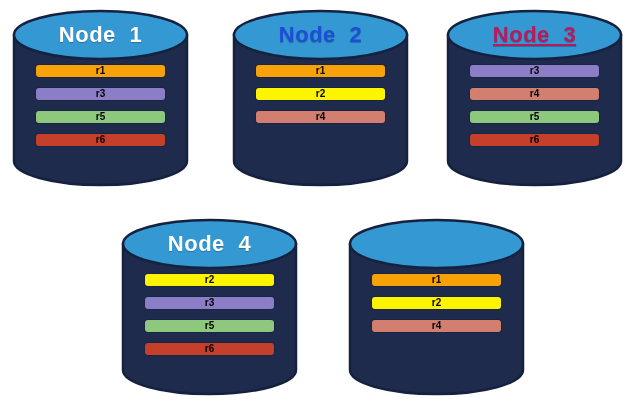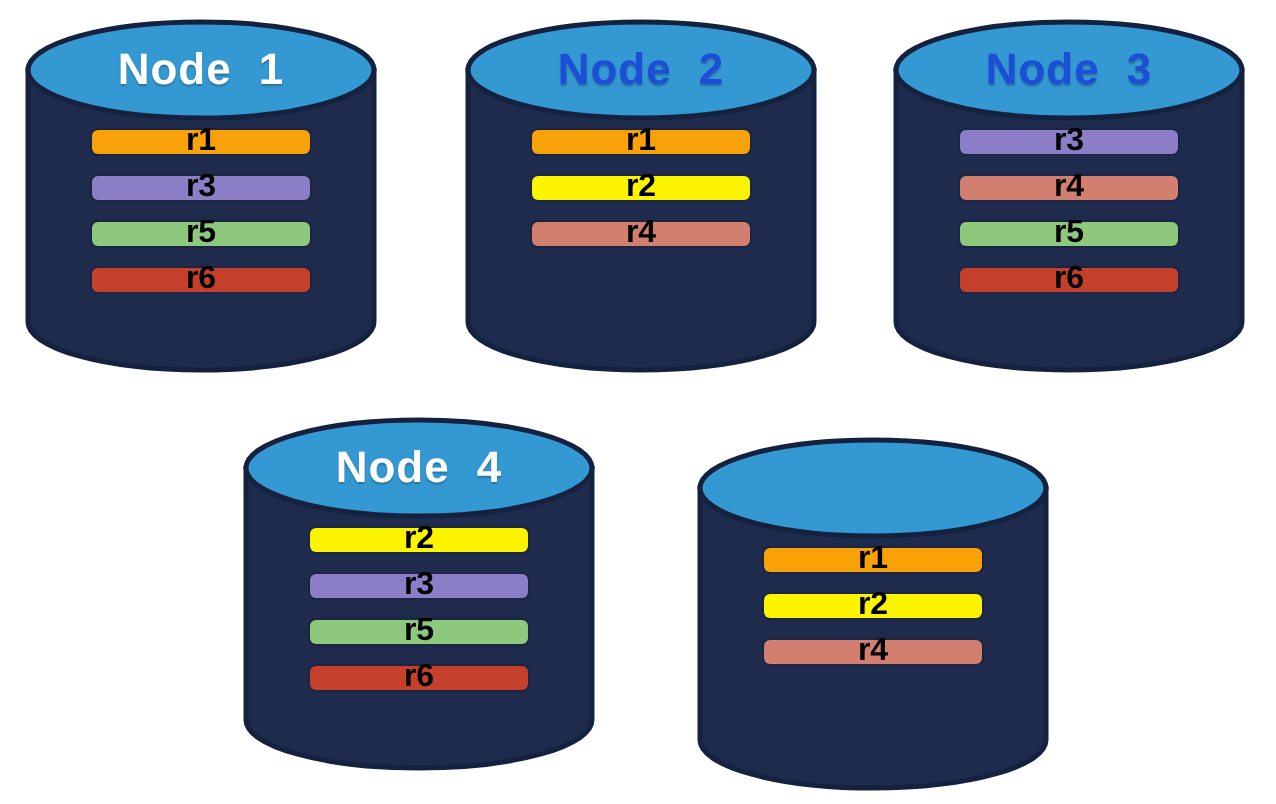--- a/index.html
+++ b/index.html
@@ -44,27 +44,27 @@
     position: absolute;
     left: 0;
     top: 56px;
     width: 177px;
     display: flex;
     flex-direction: column;
     align-items: center;
     gap: 11px;
   }
   .bar {
-    width: 109px;
+    width: 129px;
     height: 12px;
     border-radius: 3px;
     display: flex;
     align-items: center;
     justify-content: center;
-    font-size: 16px;
+    font-size: 10px;
     font-weight: bold;
     line-height: 1;
     box-shadow: 0 0 0 1px rgba(0,0,0,0.12);
   }
 </style>
 </head>
 <body>
 
 <div id="canvas" style="background: rgb(255, 255, 255);">
     <div class="node" style="left: 12px; top: 9px;">
@@ -90,29 +90,29 @@
         <div class="bar" style="background: rgb(249, 161, 9); color: rgb(0, 0, 0);">r1</div>
         <div class="bar" style="background: rgb(253, 245, 0); color: rgb(0, 0, 0);">r2</div>
         <div class="bar" style="background: rgb(210, 127, 112); color: rgb(0, 0, 0);">r4</div>
       </div>
   </div>
     <div class="node" style="left: 446px; top: 9px;">
     <svg width="177" height="180" viewBox="0 0 177 180">
       <path class="cyl-body" d="M 2 26 L 2 152 A 86.5 24 0 0 0 175 152 L 175 26 Z" stroke-width="2.5" fill="#1E2B4D" stroke="#15223F"></path>
       <ellipse class="cyl-top-ellipse" cx="88.5" cy="26" rx="86.5" ry="24" stroke-width="2.5" fill="#3499D2" stroke="#15223F"></ellipse>
     </svg>
-    <div class="node-title" style="color: #1d4ed8;">Node 3</div>
+    <div class="node-title" style="color: #be185d; text-decoration: underline;">Node 3</div>
     <div class="bars">
         <div class="bar" style="background: rgb(140, 126, 198); color: rgb(0, 0, 0);">r3</div>
         <div class="bar" style="background: rgb(210, 127, 112); color: rgb(0, 0, 0);">r4</div>
         <div class="bar" style="background: rgb(142, 200, 125); color: rgb(0, 0, 0);">r5</div>
         <div class="bar" style="background: rgb(197, 64, 42); color: rgb(0, 0, 0);">r6</div>
       </div>
   </div>
-    <div class="node" style="left: 121px; top: 208px; padding-left: 36px;">
+    <div class="node" style="left: 121px; top: 218px; padding-left: 36px;">
     <svg width="177" height="180" viewBox="0 0 177 180">
       <path class="cyl-body" d="M 2 26 L 2 152 A 86.5 24 0 0 0 175 152 L 175 26 Z" stroke-width="2.5" fill="#1E2B4D" stroke="#15223F"></path>
       <ellipse class="cyl-top-ellipse" cx="88.5" cy="26" rx="86.5" ry="24" stroke-width="2.5" fill="#3499D2" stroke="#15223F"></ellipse>
     </svg>
     <div class="node-title" style="color: rgb(255, 255, 255);">Node 4</div>
     <div class="bars">
         <div class="bar" style="background: rgb(253, 245, 0); color: rgb(0, 0, 0);">r2</div>
         <div class="bar" style="background: rgb(140, 126, 198); color: rgb(0, 0, 0);">r3</div>
         <div class="bar" style="background: rgb(142, 200, 125); color: rgb(0, 0, 0);">r5</div>
         <div class="bar" style="background: rgb(197, 64, 42); color: rgb(0, 0, 0);">r6</div>

